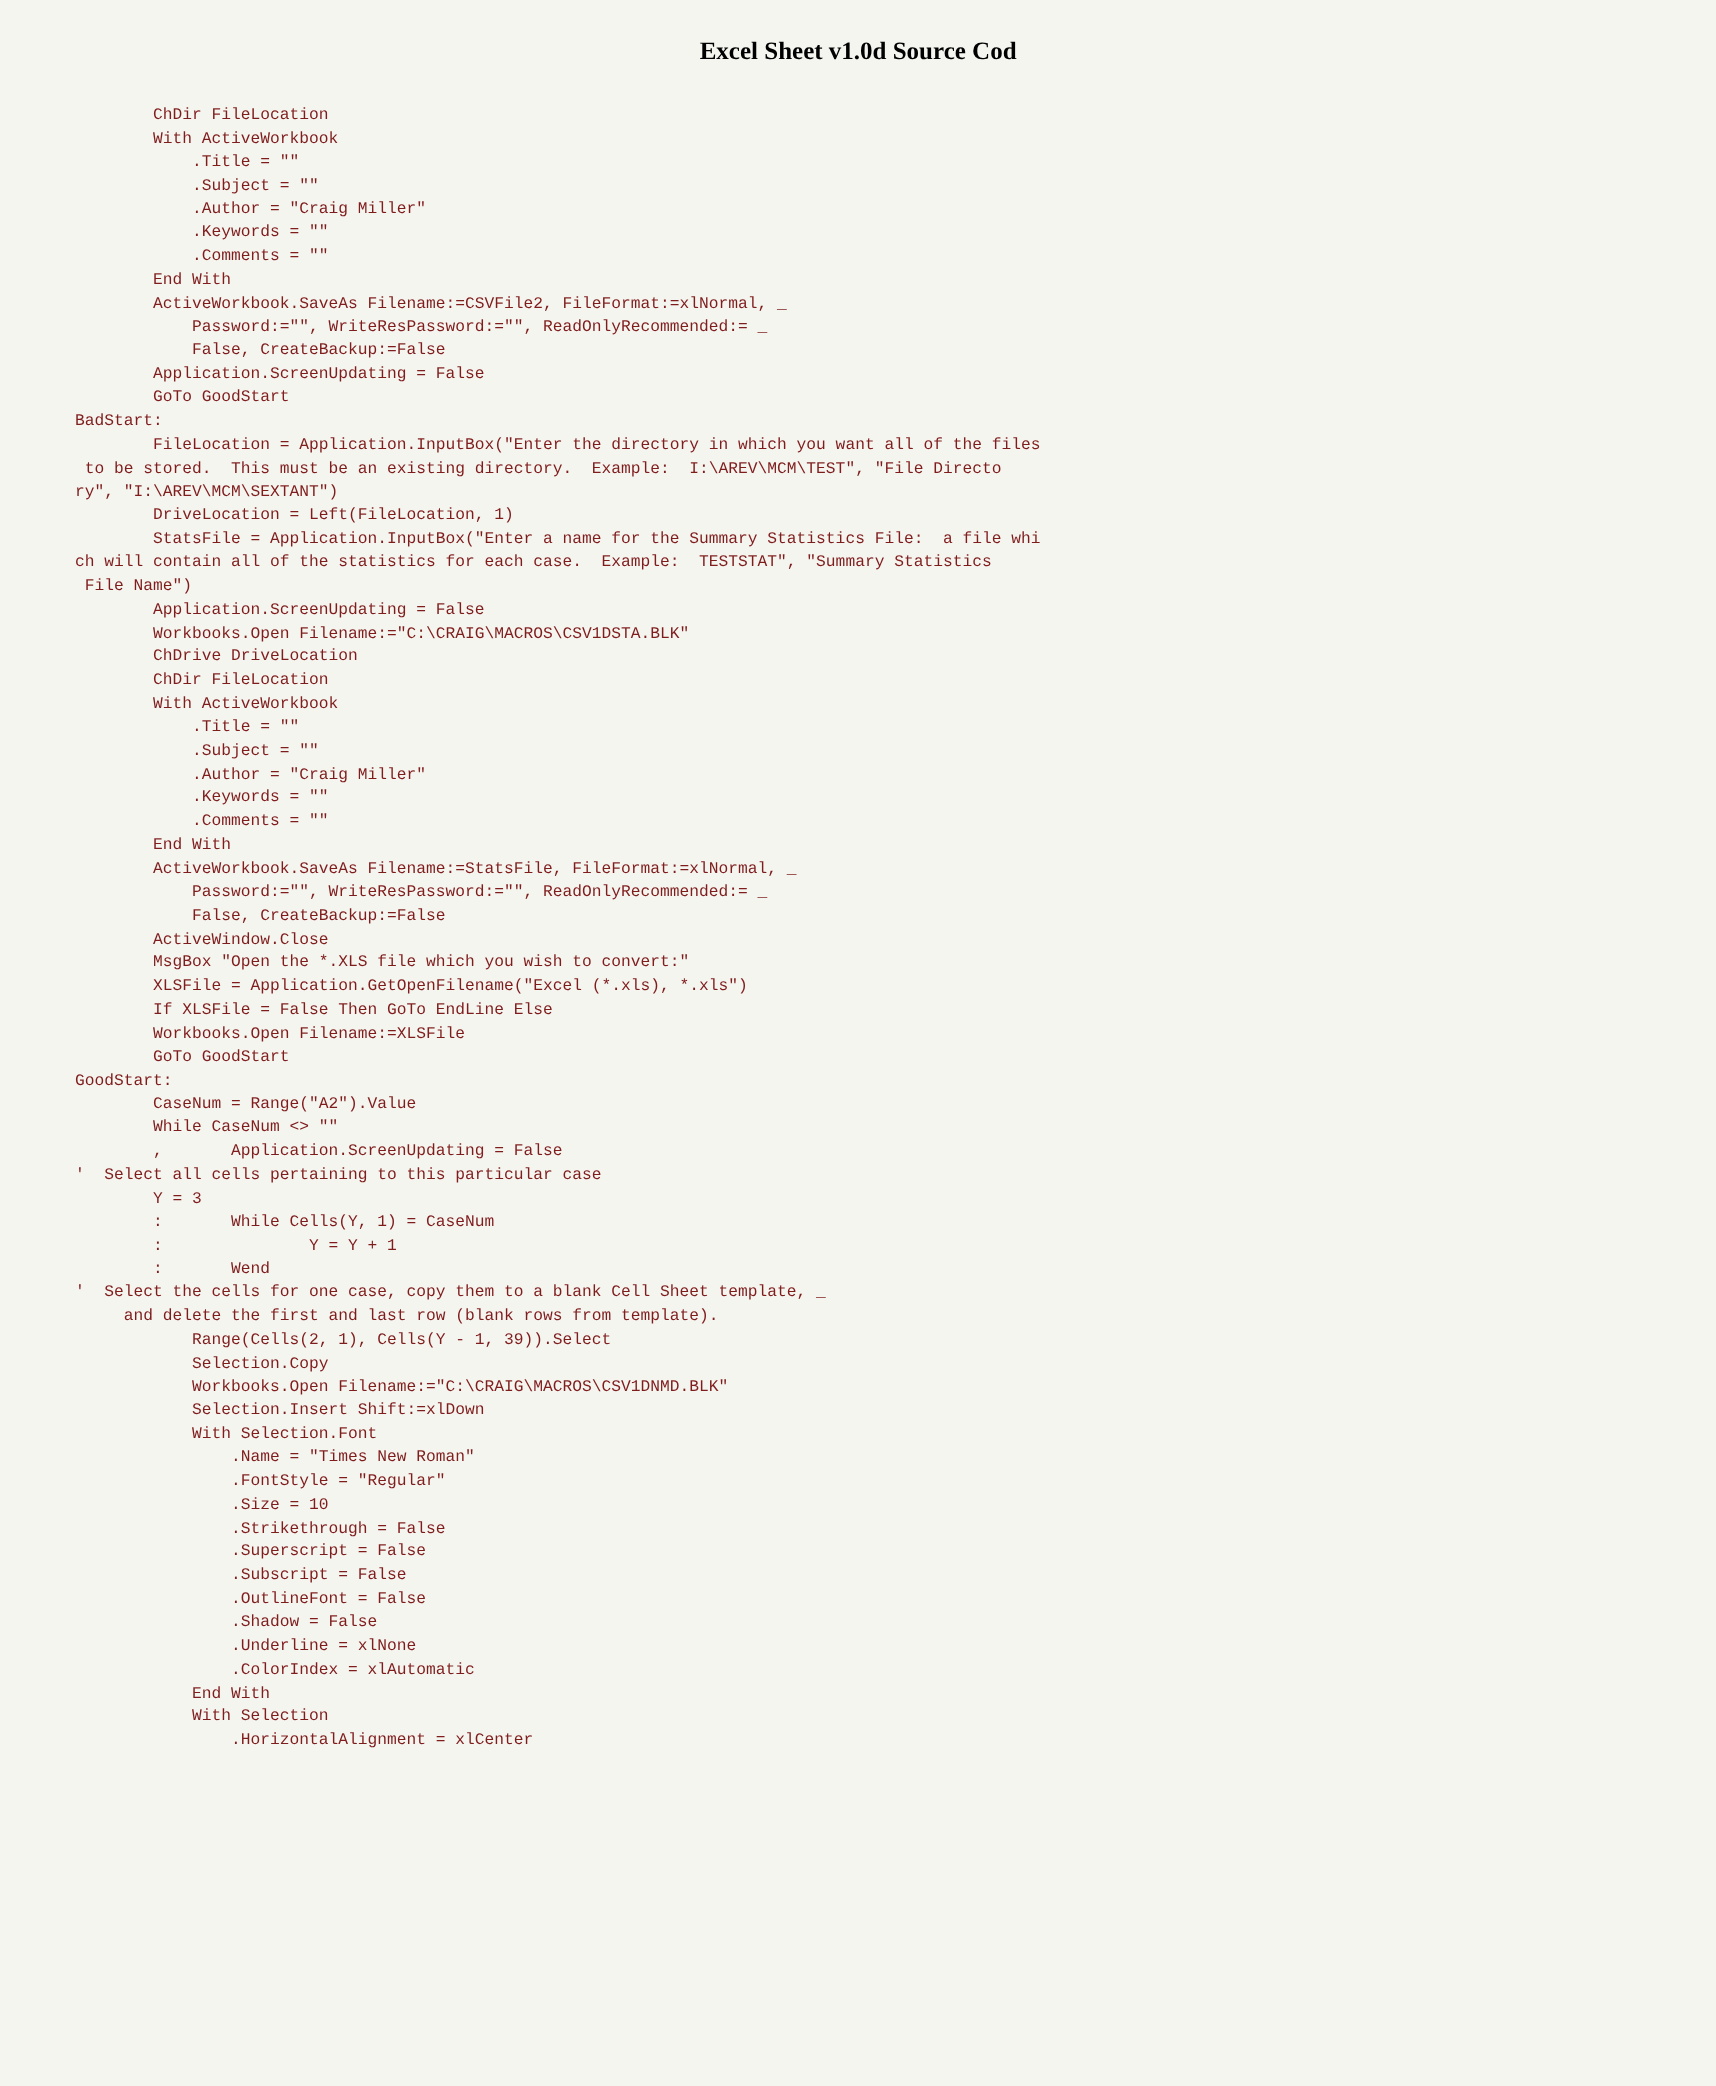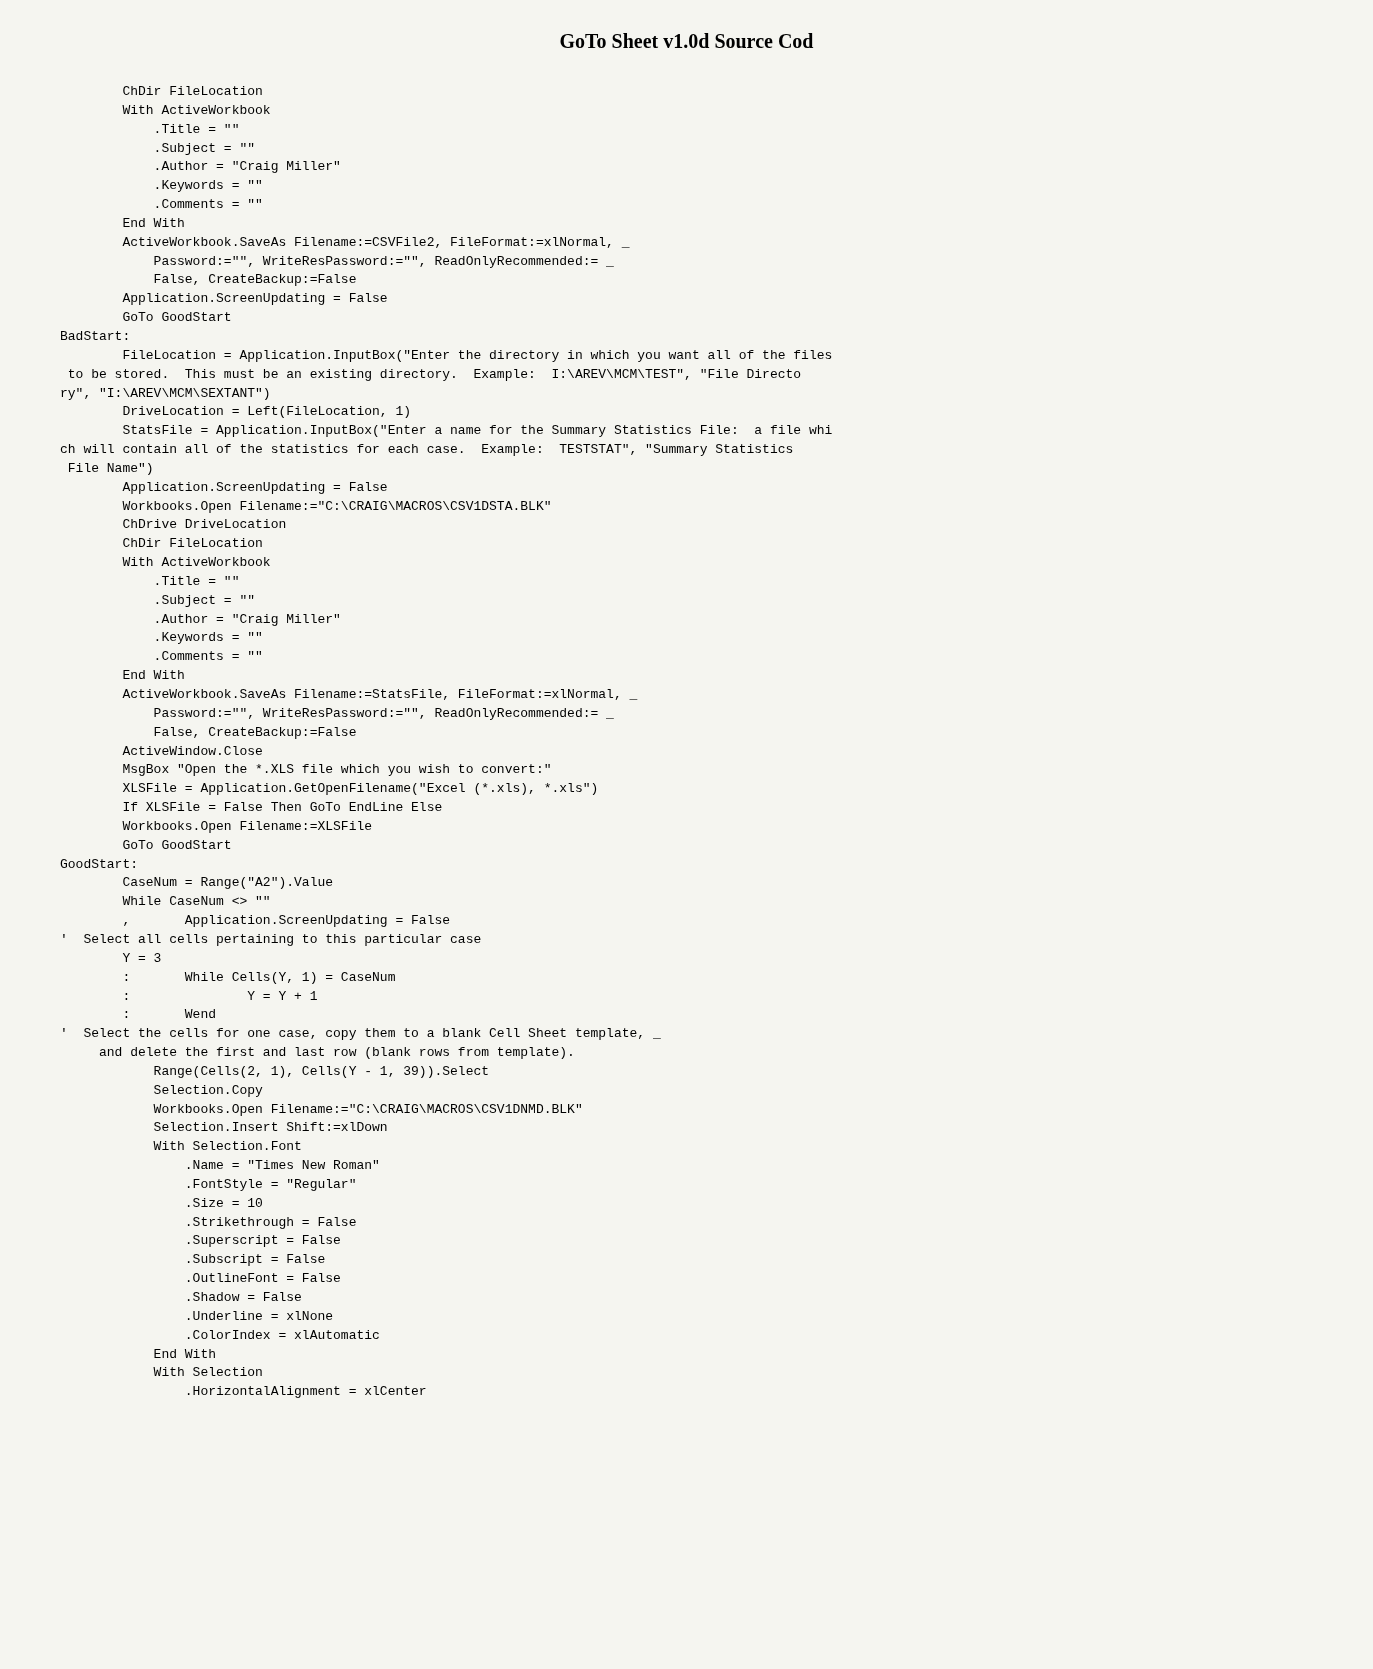--- a/index.html
+++ b/index.html
@@ -26,30 +26,30 @@
       font-family: 'Times New Roman', Times, serif;
       font-size: 20px;
       font-weight: bold;
       margin-bottom: 30px;
       color: #000;
     }
     .code-block {
       font-family: 'Courier New', Courier, monospace;
       font-size: 13px;
       line-height: 1.45;
-      color: #000000;
+      color: #7f1d1d;
       white-space: pre;
       background: transparent;
     }
   </style>
 </head>
 <body>
 
 <div class="page">
-  <div class="page-title">GoTo Sheet v1.0d Source Cod</div>
+  <div class="page-title">Excel Sheet v1.0d Source Cod</div>
   <div class="code-block">        ChDir FileLocation
         With ActiveWorkbook
             .Title = ""
             .Subject = ""
             .Author = "Craig Miller"
             .Keywords = ""
             .Comments = ""
         End With
         ActiveWorkbook.SaveAs Filename:=CSVFile2, FileFormat:=xlNormal, _
             Password:="", WriteResPassword:="", ReadOnlyRecommended:= _

